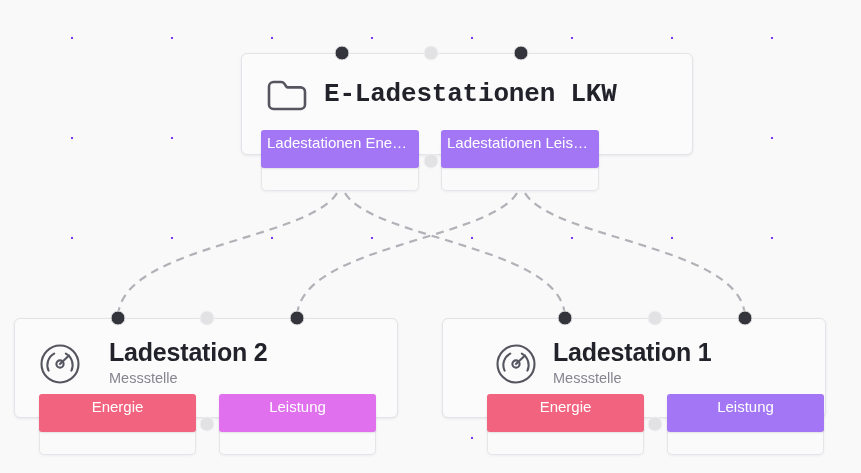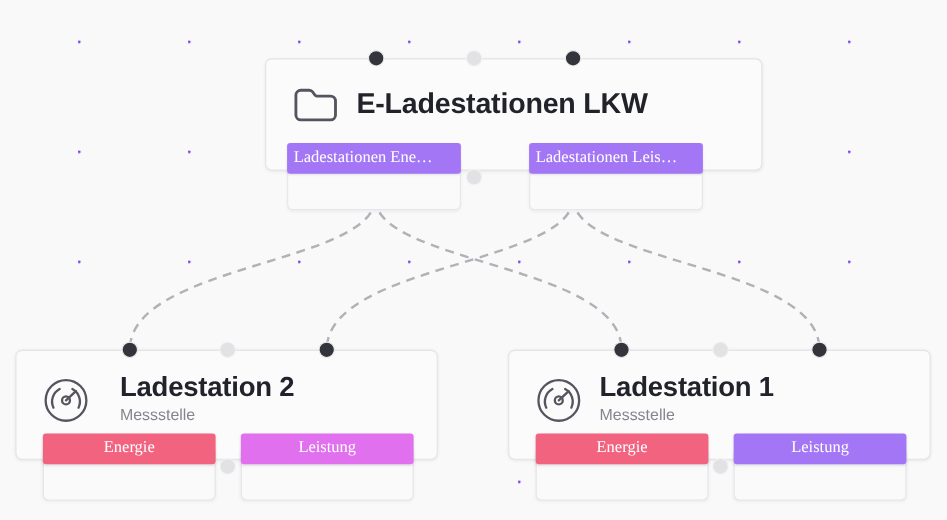--- a/index.html
+++ b/index.html
@@ -102,32 +102,31 @@
 
   
   .channel {
     position: absolute;
     box-sizing: border-box;
   }
   .pill {
     position: relative;
     z-index: 3;
     box-sizing: border-box;
-    height: 28px;
+    height: 38px;
     border-radius: 3px;
     color: #ffffff;
     font-size: 15px;
     line-height: 26px;
     text-align: center;
     overflow: hidden;
     white-space: nowrap;
     text-overflow: ellipsis;
     padding: 0 6px;
     box-shadow: 0 1px 2px rgba(20,20,40,0.10);
-    font-family: Liberation Serif, serif;
   }
   .pill.left-align { text-align: left; }
   .ghost {
     position: absolute;
     left: 0;
     top: 13px;
     z-index: 1;
     box-sizing: border-box;
     width: 100%;
     border: 1px solid #e6e6ea;
@@ -149,38 +148,38 @@
 
 <div id="canvas">
 
   <svg id="edges" viewBox="0 0 861 473" width="861" height="473">
     <path class="edge-path" d="M 341,180 C 341,240 118,240 118,318"></path>
     <path class="edge-path" d="M 341,180 C 341,240 565,240 565,318"></path>
     <path class="edge-path" d="M 521,180 C 521,240 297,240 297,318"></path>
     <path class="edge-path" d="M 521,180 C 521,240 745,240 745,318"></path>
   </svg>
 
-  <div class="node" id="group-node" style="left:241px; top:53px; width:452px; height:102px;">
+  <div class="node" id="group-node" style="left:241px; top:53px; width:452px; height:102px;font-family:Liberation Mono, monospace;">
     <div class="node-header">
       <div class="node-icon" style="width:46px;height:46px;">
         <svg width="42" height="36" viewBox="0 0 42 36" fill="none">
           <path d="M3 9.5 C3 7 5 5 7.5 5 H15 C16.4 5 17.7 5.7 18.5 6.9 L20.2 9.4 C20.6 10 21.3 10.4 22.1 10.4 H34.5 C37 10.4 39 12.4 39 14.9 V27.5 C39 30 37 32 34.5 32 H7.5 C5 32 3 30 3 27.5 Z" stroke="#55555f" stroke-width="2.6" stroke-linejoin="round"></path>
         </svg>
       </div>
       <div class="node-text" style="margin-left:14px;">
         <div class="node-title">E-Ladestationen LKW</div>
       </div>
     </div>
   </div>
 
   <div class="channel" style="left:261px; top:130px; width:158px; z-index:6;">
     <div class="ghost" style="height:48px;"></div>
     <div class="pill left-align" style="background:#a276f5;">Ladestationen Ene…</div>
   </div>
-  <div class="channel" style="left:441px; top:130px; width:158px; z-index:6;margin-left:40px;">
+  <div class="channel" style="left:441px; top:130px; width:158px; z-index:6;">
     <div class="ghost" style="height:48px;"></div>
     <div class="pill left-align" style="background:#a276f5;">Ladestationen Leis…</div>
   </div>
 
   <div class="handle dark" style="left:342px; top:53px;  z-index:9;"></div>
   <div class="handle light" style="left:431px; top:53px;  z-index:9;"></div>
   <div class="handle dark" style="left:521px; top:53px;  z-index:9;"></div>
   <div class="handle light" style="left:431px; top:161px; z-index:9;"></div>
 
   <div class="node station-node" id="station-2-node" style="left:14px; top:318px; width:384px; height:100px;">
@@ -208,21 +207,21 @@
   <div class="channel" style="left:219px; top:394px; width:157px; z-index:6;">
     <div class="ghost" style="height:48px;"></div>
     <div class="pill" style="background:#e070ee;">Leistung</div>
   </div>
 
   <div class="handle dark" style="left:118px; top:318px; z-index:9;"></div>
   <div class="handle light" style="left:207px; top:318px; z-index:9;"></div>
   <div class="handle dark" style="left:297px; top:318px; z-index:9;"></div>
   <div class="handle light" style="left:207px; top:424px; z-index:9;"></div>
 
-  <div class="node station-node" id="station-1-node" style="left:462px; top:318px; width:384px; height:100px;">
+  <div class="node station-node" id="station-1-node" style="left:442px; top:318px; width:384px; height:100px;padding-left:28px;">
     <div class="node-header">
       <div class="node-icon" style="width:46px;height:46px;">
         <svg width="44" height="44" viewBox="0 0 44 44" fill="none">
           <circle cx="22" cy="22" r="18.5" stroke="#55555f" stroke-width="2.1"></circle>
           <path d="M10.6 28.6 A13 13 0 0 1 16.2 11.6" stroke="#55555f" stroke-width="2.1" stroke-linecap="round"></path>
           <path d="M33.4 28.6 A13 13 0 0 0 27.8 11.6" stroke="#55555f" stroke-width="2.1" stroke-linecap="round"></path>
           <path d="M22 22 L31 13.5" stroke="#55555f" stroke-width="2.1" stroke-linecap="round"></path>
           <circle cx="22" cy="22" r="3.6" stroke="#55555f" stroke-width="2.1"></circle>
         </svg>
       </div>

